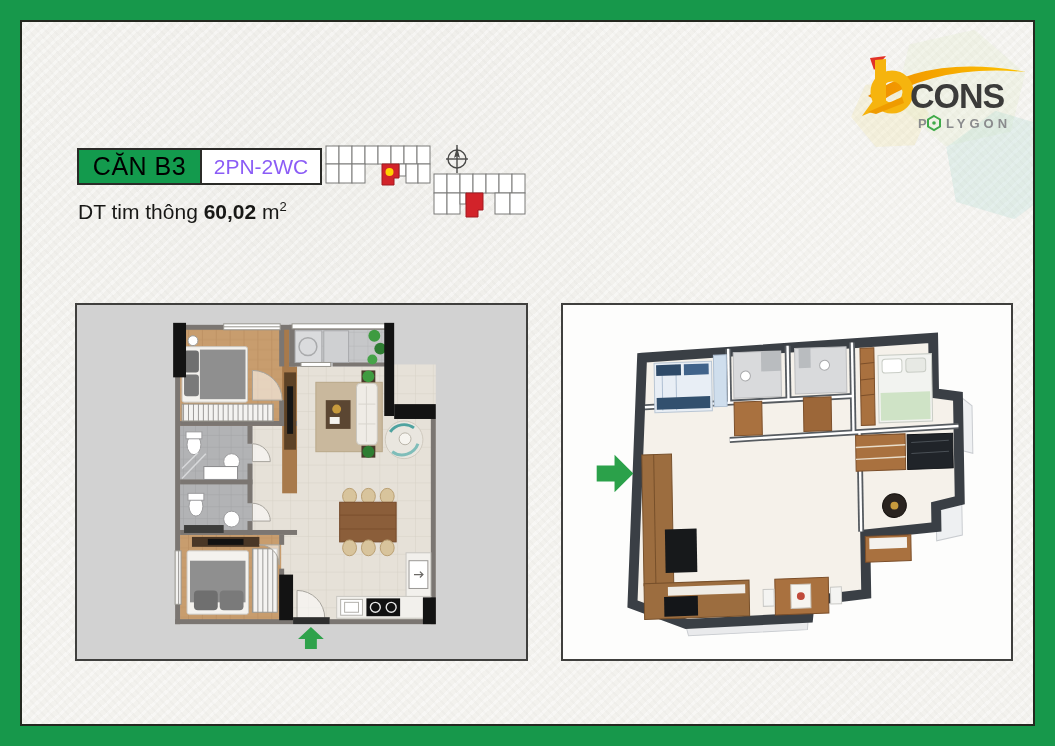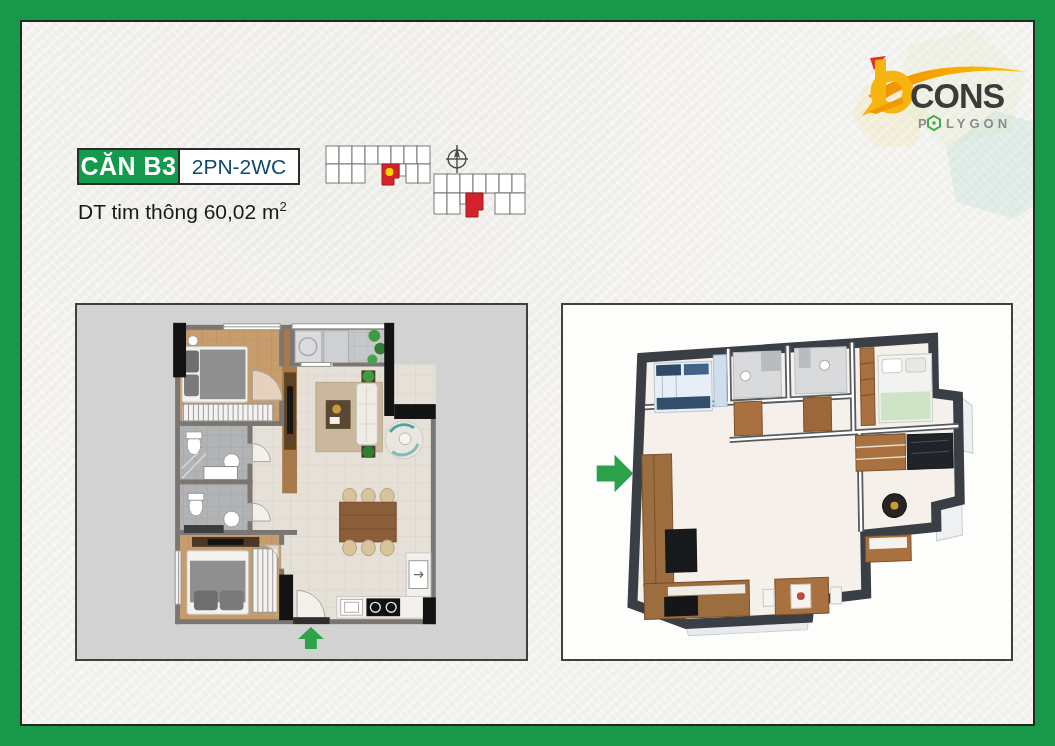--- a/index.html
+++ b/index.html
@@ -18,25 +18,25 @@
     content:"";position:absolute;inset:0;border:2px solid #23281f;pointer-events:none;z-index:50;
   }
   
   .wm{position:absolute;opacity:.18;clip-path:polygon(50% 0,100% 25%,100% 75%,50% 100%,0 75%,0 25%);}
   .wm1{width:120px;height:120px;left:880px;top:8px;background:#d8e9b9;transform:rotate(14deg);}
   .wm2{width:110px;height:110px;left:930px;top:90px;background:#9fd8cf;transform:rotate(-10deg);opacity:.22;}
   .wm3{width:70px;height:70px;left:835px;top:60px;background:#f1e3a0;transform:rotate(24deg);opacity:.25;}
 
   
   .unit-row{position:absolute;left:57px;top:128px;height:37px;display:flex;border:2px solid #2b2b28;box-sizing:border-box;background:#fff;z-index:5;}
-  .unit-name{width:99px;background:#139a4d;color:#ffffff;font-weight:bold;font-size:25px;display:flex;align-items:center;justify-content:center;letter-spacing:.5px;}
-  .unit-type{width:118px;color:#0c4a6e;font-size:21px;display:flex;align-items:center;justify-content:center;border-left:2px solid #2b2b28;}
+  .unit-name{width:121px;background:#139a4d;color:#000000;font-weight:normal;font-size:25px;display:flex;align-items:center;justify-content:center;letter-spacing:.5px;}
+  .unit-type{width:118px;color:#8b5cf6;font-size:21px;display:flex;align-items:center;justify-content:center;border-left:2px solid #2b2b28;}
 
   .areas{position:absolute;left:58px;top:173px;font-size:21px;color:#181816;line-height:28px;z-index:5;}
-  .areas .val{font-weight:normal;}
+  .areas .val{font-weight:bold;}
   .areas sup{font-size:13px;}
 
   .panel{position:absolute;border:2px solid #3f3f3d;box-sizing:border-box;z-index:4;}
   .panel-2d{left:55px;top:283px;width:453px;height:358px;background:#d2d2d2;}
   .panel-3d{left:541px;top:283px;width:452px;height:358px;background:#fdfdfc;}
   .panel svg{position:absolute;inset:0;}
 
   .keyplan{position:absolute;left:300px;top:118px;width:215px;height:115px;z-index:5;}
   .logo{position:absolute;left:838px;top:30px;width:175px;height:92px;z-index:6;}
 </style>

